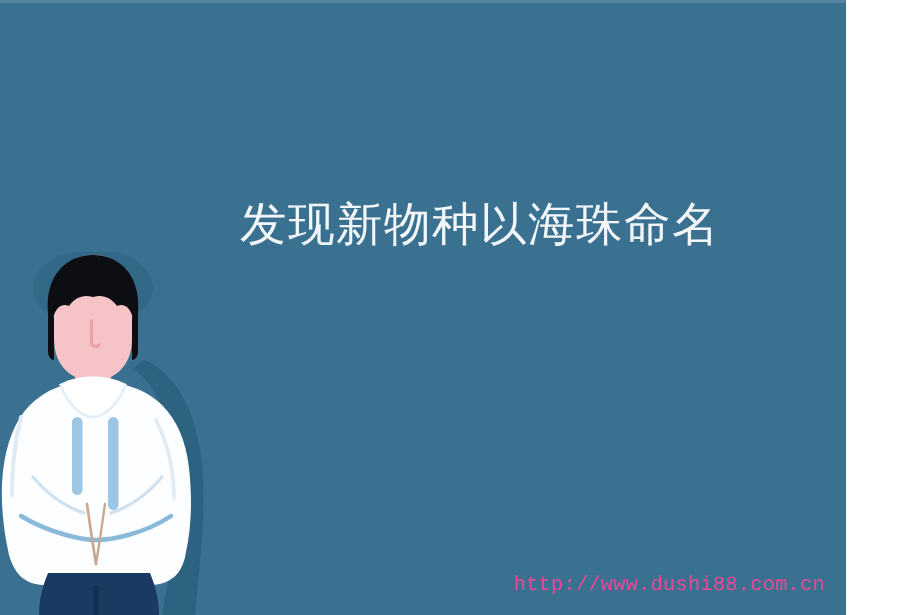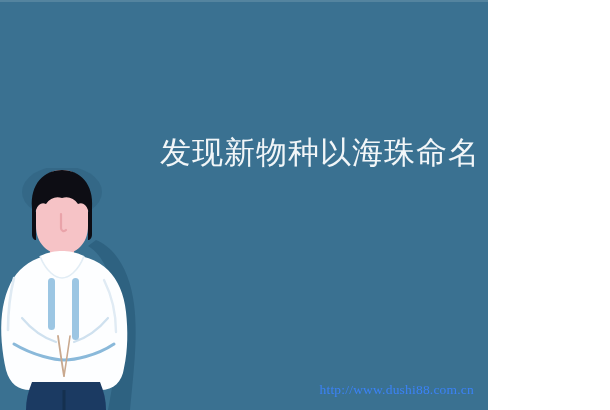--- a/index.html
+++ b/index.html
@@ -2,24 +2,24 @@
 <html><head>
 <meta charset="utf-8">
 <style>
   html, body {
     margin: 0;
     padding: 0;
     background: #ffffff;
   }
   #stage {
     position: relative;
-    width: 488px;
+    width: 564px;
     height: 410px;
     overflow: hidden;
-    font-family: Liberation Serif, serif;
+    font-family: Liberation Mono, monospace;
     text-align: center;
   }
   .bg {
     position: absolute;
     inset: 0;
     background: #3a7191;
   }
   .top-edge {
     position: absolute;
     top: 0; left: 0;
@@ -41,21 +41,21 @@
     white-space: nowrap;
     font-weight: 400;
   }
 
   
   .watermark {
     position: absolute;
     right: 14px;
     bottom: 12px;
     font-size: 13.5px;
-    color: #3b82f6;
+    color: #ec4899;
     letter-spacing: .2px;
     white-space: nowrap;
     margin-left: 37px;
   }
 
   
   .figure {
     position: absolute;
     left: 0;
     top: 168px;

